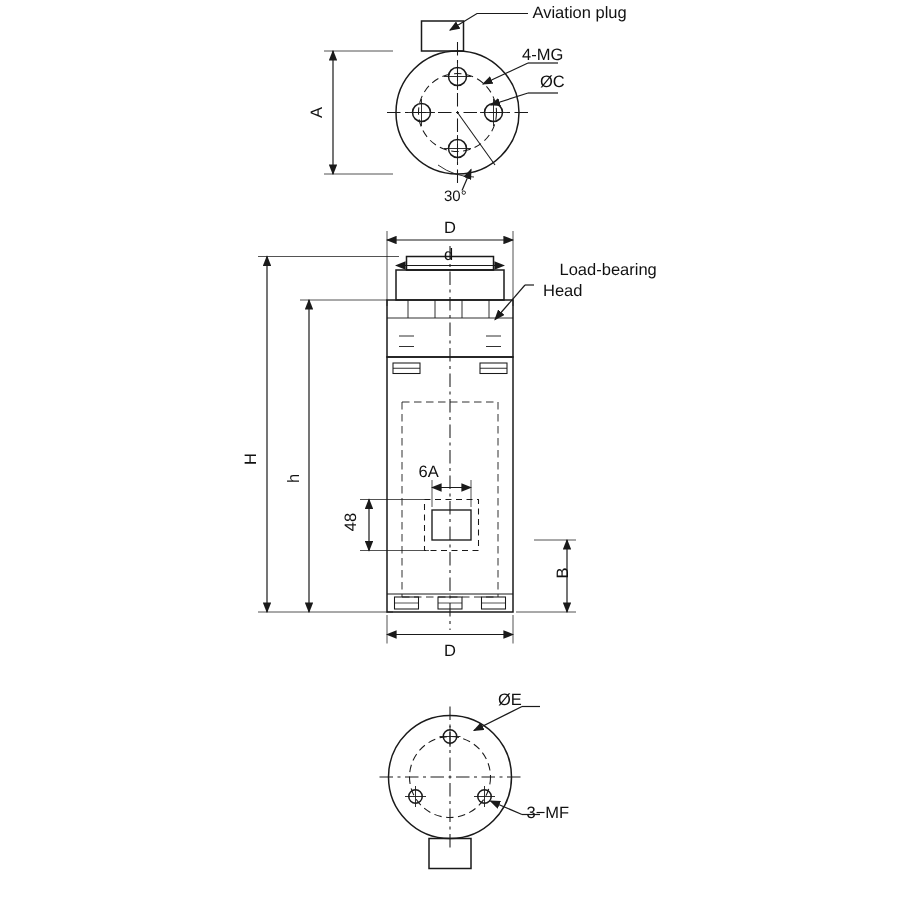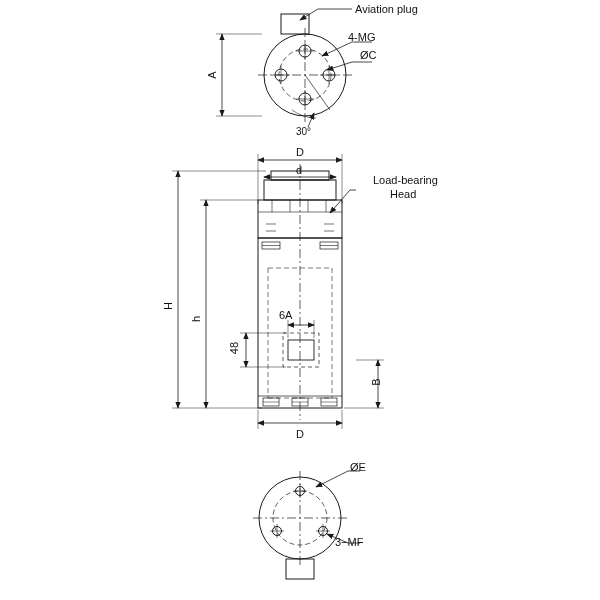--- a/index.html
+++ b/index.html
@@ -214,31 +214,31 @@
 
   <div class="lbl small" style="left:296px; top:126px;">30°</div>
 
   <div class="lbl rot" style="left:208px; top:69px; transform:rotate(-90deg);">A</div>
 
   <div class="lbl" style="left:296px; top:146px;">D</div>
 
   <div class="lbl" style="left:296px; top:164px;">d</div>
 
   <div class="lbl" style="left:361px; top:174px;margin-left:12px;">Load-bearing</div>
-  <div class="lbl" style="left:362px; top:188px;margin-left:28px;">Head</div>
+  <div class="lbl" style="left:362px; top:188px;">Head</div>
 
   <div class="lbl rot" style="left:164px; top:300px; transform:rotate(-90deg);">H</div>
 
   <div class="lbl rot" style="left:193px; top:313px; transform:rotate(-90deg);">h</div>
 
   <div class="lbl rot" style="left:228px; top:342px; transform:rotate(-90deg);">48</div>
 
   <div class="lbl" style="left:279px; top:309px;">6A</div>
 
   <div class="lbl rot" style="left:372px; top:376px; transform:rotate(-90deg);">B</div>
 
   <div class="lbl" style="left:296px; top:428px;">D</div>
 
-  <div class="lbl" style="left:350px; top:461px;">ØE</div>
-
-  <div class="lbl" style="left:335px; top:536px;">3−MF</div>
+  <div class="lbl" style="left:332px; top:461px;">ØE</div>
+
+  <div class="lbl" style="left:351px; top:536px;">3−MF</div>
 
 </div>
 
 </body></html>

